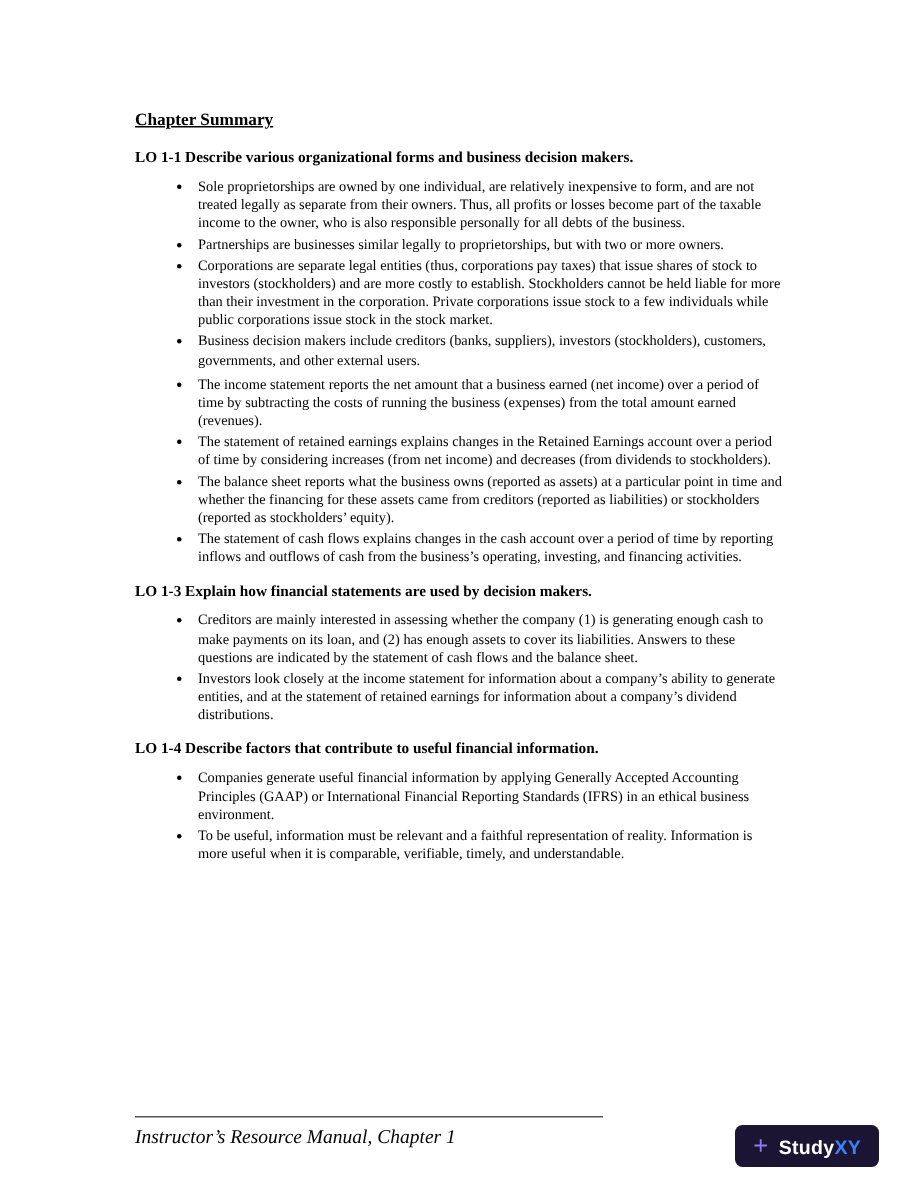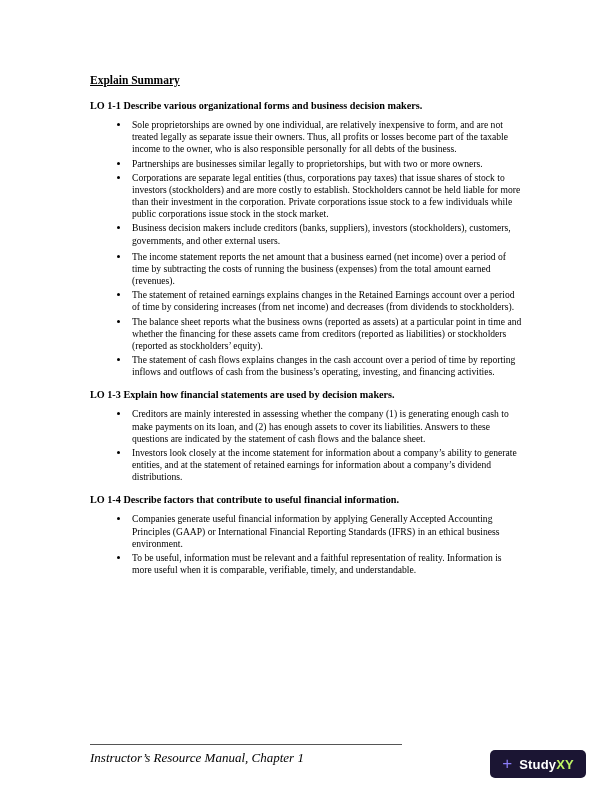--- a/index.html
+++ b/index.html
@@ -79,25 +79,25 @@
     font-weight: bold;
     color: #ffffff;
     letter-spacing: 0.2px;
   }
 </style>
 </head>
 <body>
 
 <div class="page">
   <div class="content">
-    <div class="doc-title">Explain Summary</div>
+    <div class="doc-title">Chapter Summary</div>
     <div>
         <div class="lo-heading">LO 1-1 Describe various organizational forms and business decision makers.</div>
         <ul class="bullets">
-          <li><span>Sole proprietorships are owned by one individual, are relatively inexpensive to form, and are not treated legally as separate issue their owners. Thus, all profits or losses become part of the taxable income to the owner, who is also responsible personally for all debts of the business.</span></li>
+          <li><span>Sole proprietorships are owned by one individual, are relatively inexpensive to form, and are not treated legally as separate from their owners. Thus, all profits or losses become part of the taxable income to the owner, who is also responsible personally for all debts of the business.</span></li>
           <li><span>Partnerships are businesses similar legally to proprietorships, but with two or more owners.</span></li>
           <li><span>Corporations are separate legal entities (thus, corporations pay taxes) that issue shares of stock to investors (stockholders) and are more costly to establish. Stockholders cannot be held liable for more than their investment in the corporation. Private corporations issue stock to a few individuals while public corporations issue stock in the stock market.</span></li>
           <li><span>Business decision makers include creditors (banks, suppliers), investors (stockholders), customers, governments, and other external users.</span></li>
         </ul>
         <ul class="bullets">
           <li><span>The </span><span class="ital">income statement</span><span> reports the net amount that a business earned (net income) over a period of time by subtracting the costs of running the business (expenses) from the total amount earned (revenues).</span></li>
           <li><span>The </span><span class="ital">statement of retained earnings</span><span> explains changes in the Retained Earnings account over a period of time by considering increases (from net income) and decreases (from dividends to stockholders).</span></li>
           <li><span>The </span><span class="ital">balance sheet</span><span> reports what the business owns (reported as assets) at a particular point in time and whether the financing for these assets came from creditors (reported as liabilities) or stockholders (reported as stockholders’ equity).</span></li>
           <li><span>The </span><span class="ital">statement of cash flows</span><span> explains changes in the cash account over a period of time by reporting inflows and outflows of cash from the business’s operating, investing, and financing activities.</span></li>
         </ul>
@@ -112,16 +112,16 @@
           <li><span>To be useful, information must be relevant and a faithful representation of reality. Information is more useful when it is comparable, verifiable, timely, and understandable.</span></li>
         </ul>
       </div>
   </div>
 
   <div class="footer">
     <hr class="footer-rule">
     <div class="footer-text">Instructor’s Resource Manual, Chapter 1</div>
     <div class="logo" style="background: rgb(27, 21, 51);">
       <span class="plus accent" style="color: rgb(139, 124, 248);">+</span>
-      <span class="wordmark"><span>Study</span><span class="accent" style="color: #bef264;">XY</span></span>
+      <span class="wordmark"><span>Study</span><span class="accent" style="color: #3b82f6;">XY</span></span>
     </div>
   </div>
 </div>
 
 </body></html>

